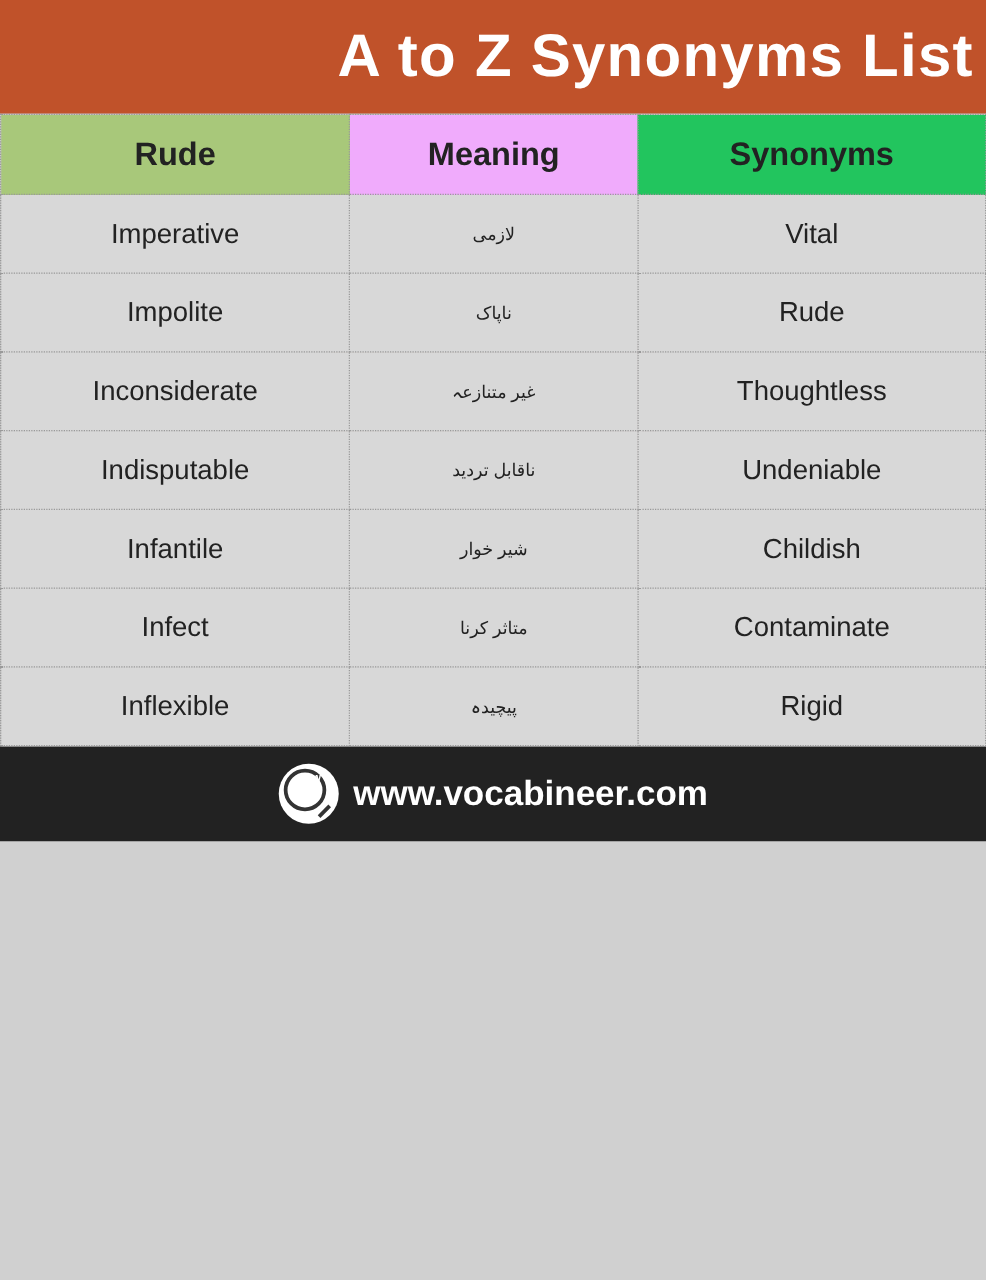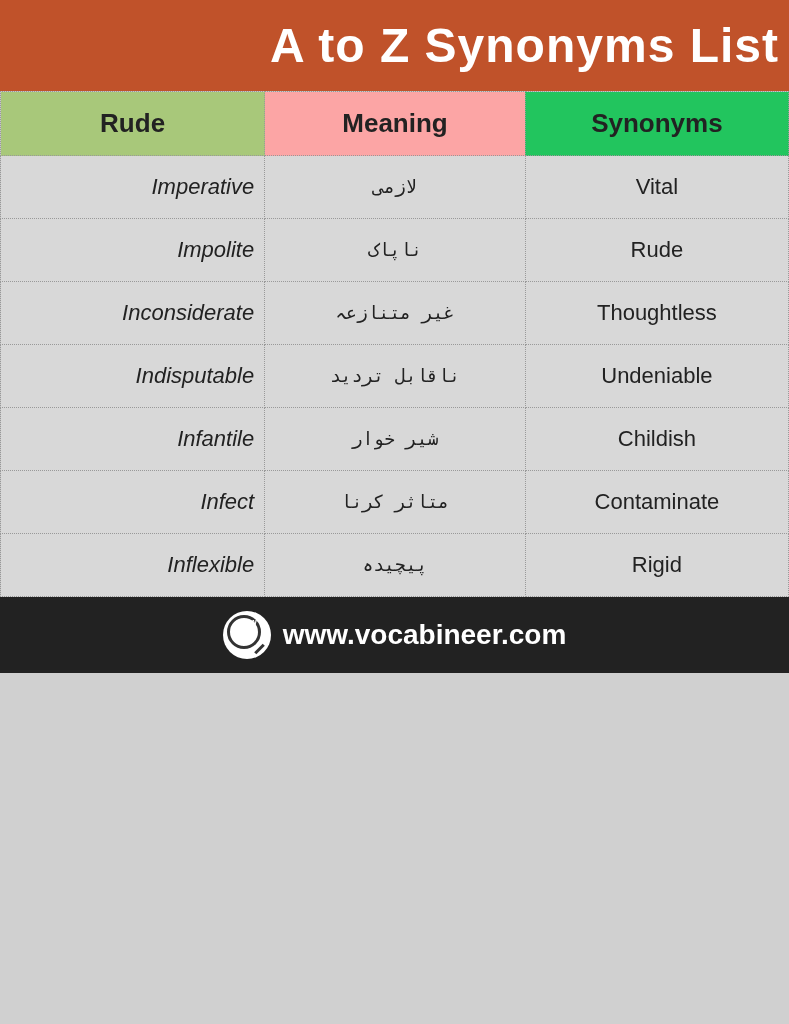--- a/index.html
+++ b/index.html
@@ -73,48 +73,46 @@
       border: 1px dotted #999;
       text-align: center;
     }
 
     thead tr th:nth-child(1) {
       background-color: #a8c87a;
       color: #222;
     }
 
     thead tr th:nth-child(2) {
-      background-color: #fca5a5;
+      background-color: #f0abfc;
       color: #222;
       margin-left: 27px;
     }
 
     thead tr th:nth-child(3) {
       background-color: #22c55e;
       color: #222;
     }
 
     tbody tr td {
       padding: 18px 10px;
       border: 1.5px dotted #999;
       text-align: center;
       font-size: 22px;
       background: #d8d8d8;
       color: #222;
     }
 
     tbody tr td:nth-child(1) {
-      font-style: italic;
-      text-align: right;
     }
 
     tbody tr td:nth-child(2) {
-      font-family: Liberation Mono, monospace;
+      font-family: Liberation Sans, sans-serif;
       direction: rtl;
-      font-size: 18px;
+      font-size: 14px;
     }
 
     .footer {
       background-color: #222;
       width: 100%;
       display: flex;
       align-items: center;
       justify-content: center;
       padding: 14px 4px;
       gap: 12px;

